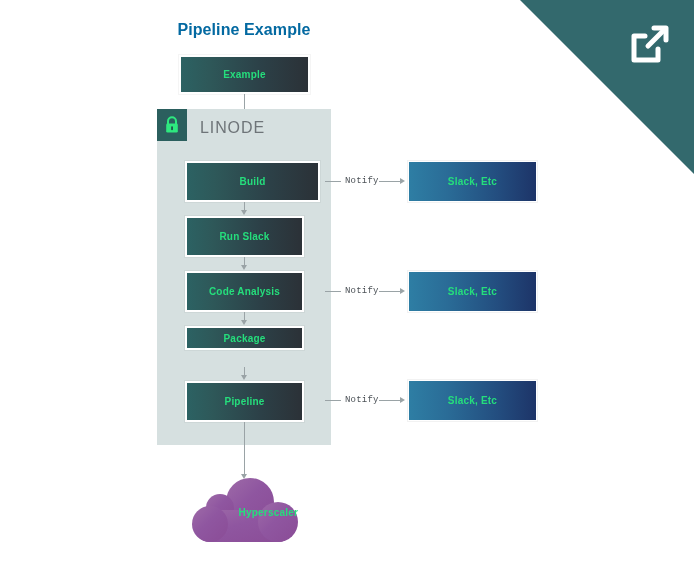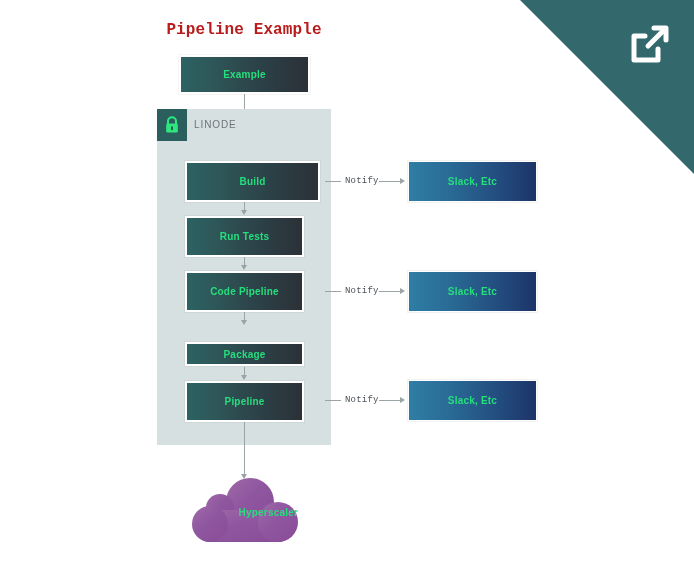--- a/index.html
+++ b/index.html
@@ -44,23 +44,22 @@
 
   
   .page-title {
     position: absolute;
     left: 0;
     top: 21px;
     width: 488px;
     text-align: center;
     font-size: 16px;
     font-weight: bold;
-    color: #b91c1c;
+    color: #0369a1;
     letter-spacing: 0.1px;
-    font-family: Liberation Mono, monospace;
   }
 
   
   .node {
     position: absolute;
     box-sizing: border-box;
     display: flex;
     align-items: center;
     justify-content: center;
     font-size: 10px;
@@ -94,23 +93,23 @@
     top: 109px;
     width: 30px;
     height: 32px;
     background: #2B5F5E;
     display: flex;
     align-items: center;
     justify-content: center;
   }
   .panel-label {
     position: absolute;
-    left: 194px;
+    left: 200px;
     top: 119px;
-    font-size: 10px;
+    font-size: 16px;
     color: #6E7478;
     letter-spacing: 0.9px;
   }
 
   
   .vline {
     position: absolute;
     width: 1px;
     background: #9AA3A6;
   }
@@ -195,32 +194,32 @@
 </div>
 <div class="panel-label">LINODE</div>
 
 <div class="node node-dark" style="left:185px; top:161px; width:135px; height:41px;">
   <span>Build</span>
 </div>
 <div class="vline" style="left:244px; top:202px; height:9px;"></div>
 <div class="varrow" style="left:241px; top:210px;"></div>
 
 <div class="node node-dark" style="left:185px; top:216px; width:119px; height:41px;">
-  <span>Run Tests</span>
+  <span>Run Slack</span>
 </div>
 <div class="vline" style="left:244px; top:257px; height:9px;"></div>
 <div class="varrow" style="left:241px; top:265px;"></div>
 
 <div class="node node-dark" style="left:185px; top:271px; width:119px; height:41px;">
-  <span>Code Pipeline</span>
+  <span>Code Analysis</span>
 </div>
 <div class="vline" style="left:244px; top:312px; height:9px;"></div>
 <div class="varrow" style="left:241px; top:320px;"></div>
 
-<div class="node node-dark" style="left:185px; top:342px; width:119px; height:24px;">
+<div class="node node-dark" style="left:185px; top:326px; width:119px; height:24px;">
   <span>Package</span>
 </div>
 <div class="vline" style="left:244px; top:367px; height:9px;"></div>
 <div class="varrow" style="left:241px; top:375px;"></div>
 
 <div class="node node-dark" style="left:185px; top:381px; width:119px; height:41px;">
   <span>Pipeline</span>
 </div>
 
 <div class="vline" style="left:244px; top:422px; height:54px;"></div>

